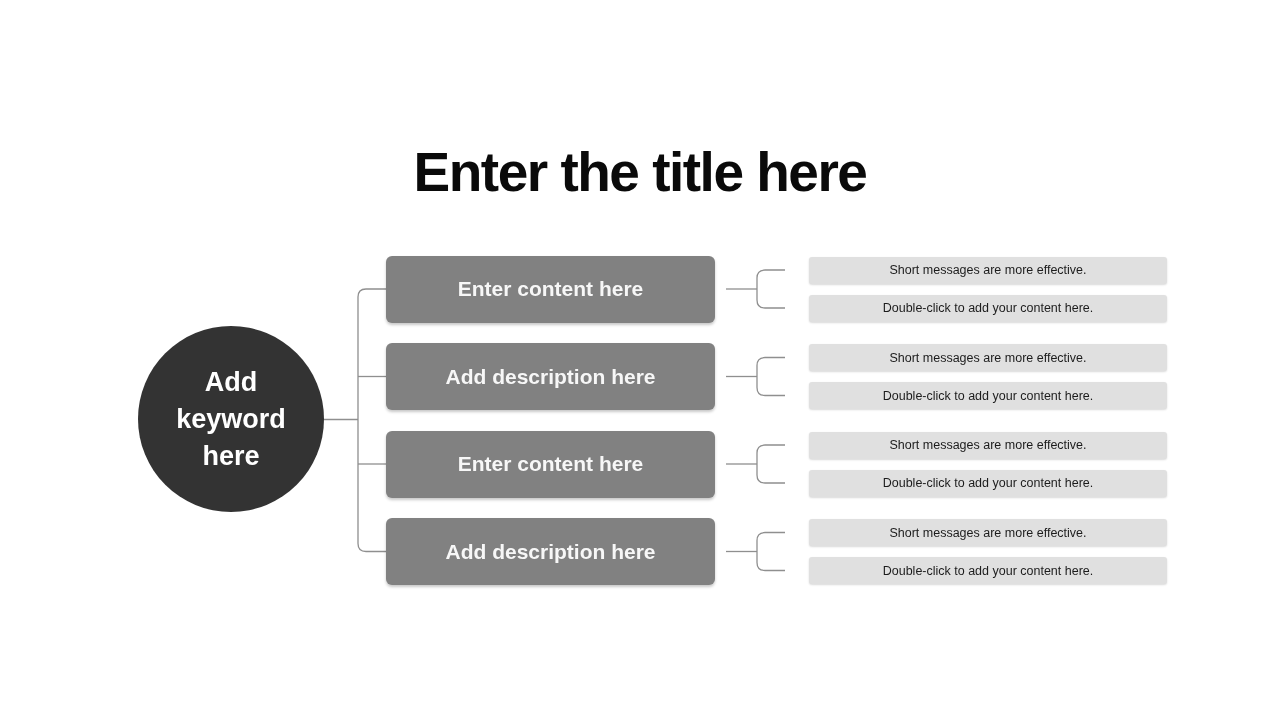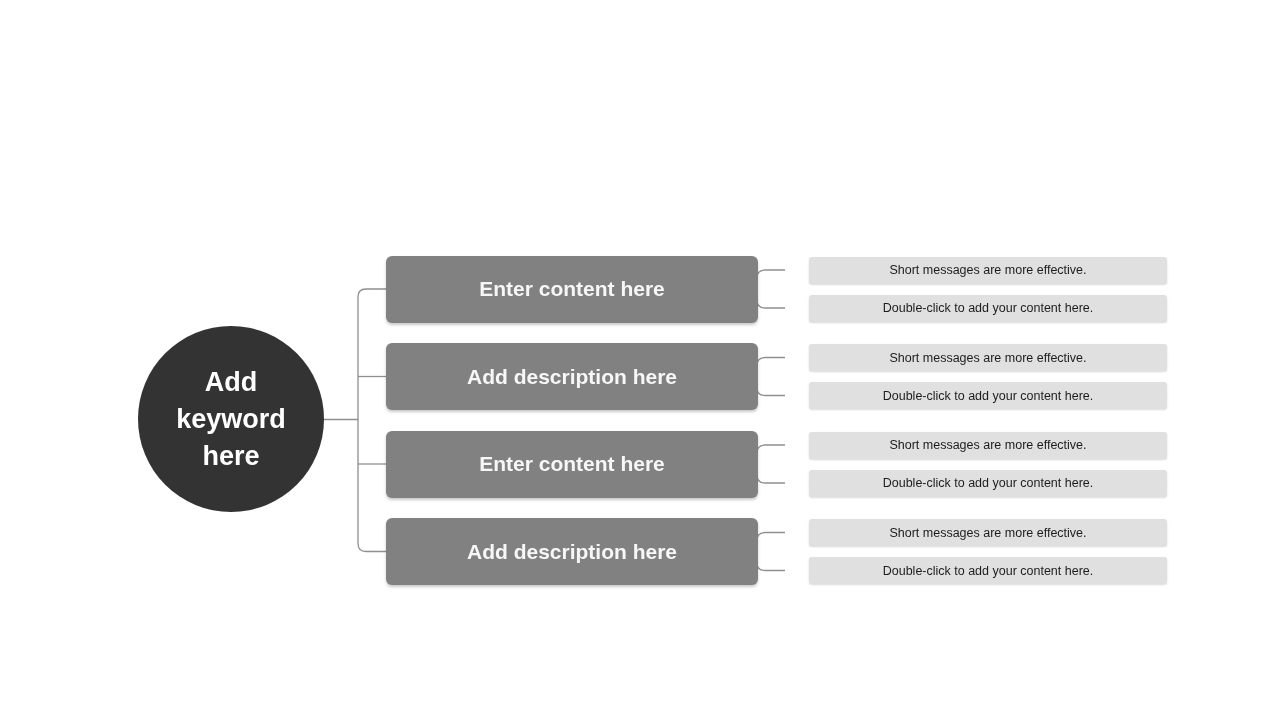--- a/index.html
+++ b/index.html
@@ -60,21 +60,21 @@
     color:#ffffff;
     font-size:27px;
     font-weight:700;
     line-height:37px;
     padding:0 28px;
     cursor:pointer;
   }
   .branch-box{
     position:absolute;
     left:386px;
-    width:372px; height:67px;
+    width:329px; height:67px;
     background:var(--c-branch);
     border-radius:6px;
     display:flex;
     align-items:center;
     justify-content:center;
     color:var(--c-branch-text);
     font-size:21px;
     font-weight:700;
     box-shadow:0 2px 3px rgba(0,0,0,0.22);
     cursor:pointer;
@@ -92,20 +92,21 @@
     font-size:12.5px;
     box-shadow:0 1px 2px rgba(0,0,0,0.15);
     cursor:pointer;
   }
 </style>
 </head>
 <body>
 
 <div class="canvas">
 
+  <div class="page-title">Enter the title here</div>
 
   <svg class="connector-svg" viewBox="0 0 1280 720" xmlns="http://www.w3.org/2000/svg">
 
     <path d="M322 419.5 H358"></path>
 
     <path d="M386 289 H366 Q358 289 358 297 V543.5 Q358 551.5 366 551.5 H386"></path>
 
     <path d="M358 376.5 H386"></path>
     <path d="M358 464 H386"></path>
 

